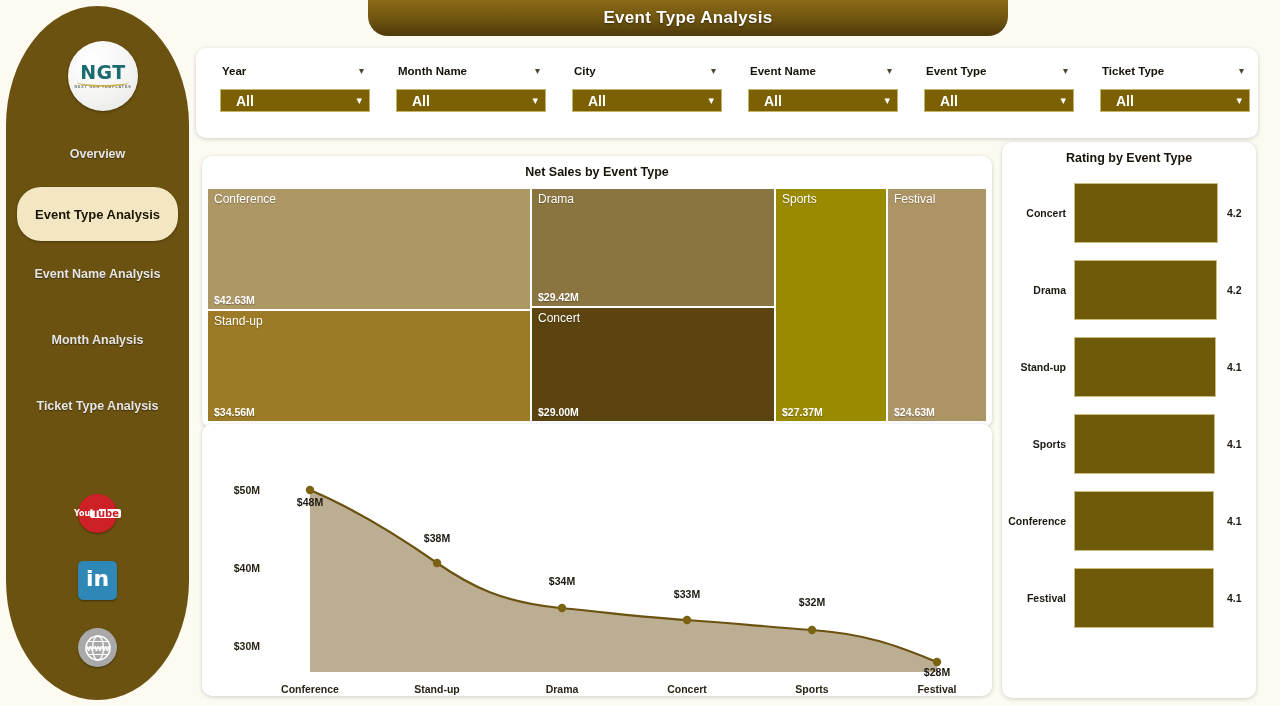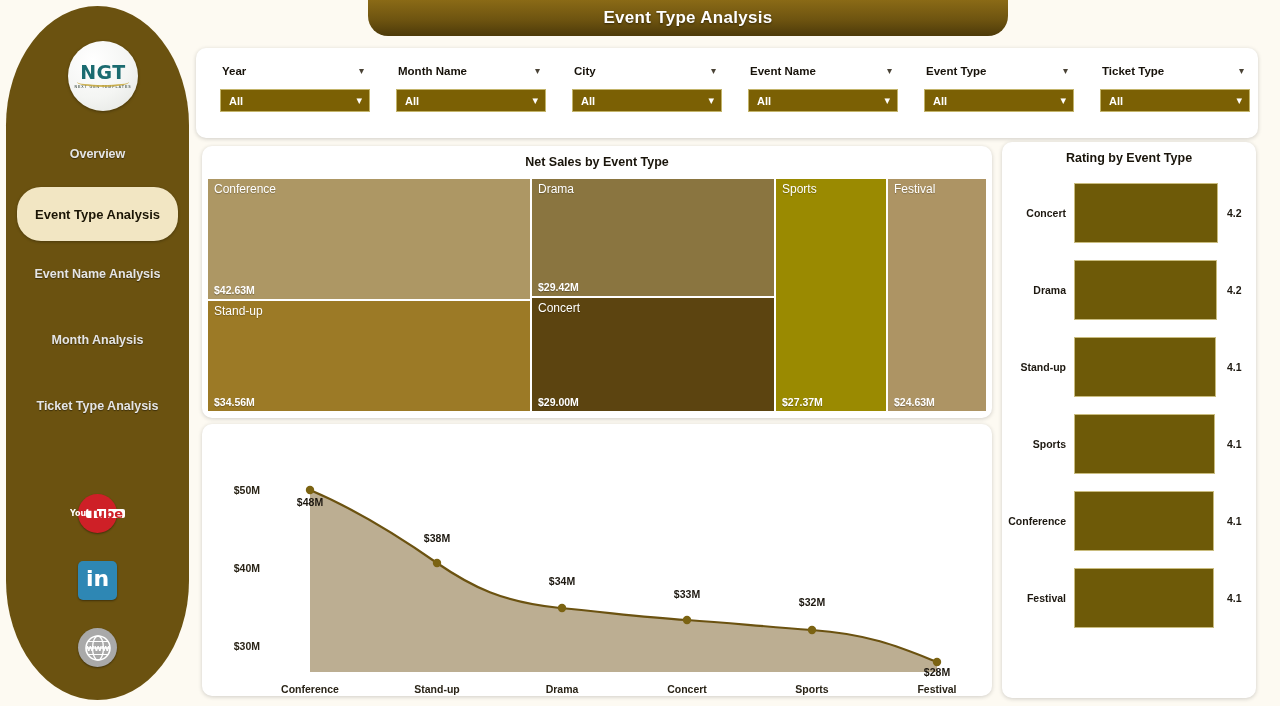--- a/index.html
+++ b/index.html
@@ -65,21 +65,21 @@
     display: flex; flex-direction: column; align-items: center; gap: 28px;
   }
   .soc { width: 39px; height: 39px; display:flex; align-items:center; justify-content:center; cursor:pointer; }
   .soc-yt {
     border-radius: 50%; background: #CE2027;
     color: #fff;
     box-shadow: 0 1px 2px rgba(0,0,0,.4);
   }
   .yt-top { font-size: 8px; font-weight: bold; line-height: 9px; font-family:"DejaVu Sans",sans-serif;}
   .yt-bot {
-    font-size: 13px; font-weight: bold; line-height: 9px;
+    font-size: 10px; font-weight: bold; line-height: 9px;
     background: #fff; color: #CE2027; border-radius: 2px; padding: 0 2px;
     font-family:"DejaVu Sans",sans-serif;
   }
   .soc-li {
     background: #2E87B4; border-radius: 5px;
     color: #fff; font-size: 22px; font-weight: bold;
     font-family: "DejaVu Sans", sans-serif; line-height: 1;
     padding-bottom: 3px;
     box-shadow: 0 1px 2px rgba(0,0,0,.4);
   }
@@ -120,25 +120,25 @@
     padding: 0 6px 0 12px; height: 22px;
   }
   .filter-label { font-size: 11.5px; font-weight: bold; color: #17120a; }
   .chev-sm { color: #4a4336; font-size: 10px; line-height: 1; }
   .filter-box {
     margin: 7px 0 0 10px; width: 150px; height: 23px;
     background: #7B6004; border: 1px solid #C3B46A;
     display: flex; align-items: center; justify-content: space-between;
     padding: 0 7px 0 8px;
   }
-  .filter-value { color: #FFFFFF; font-size: 11px; font-weight: bold; }
+  .filter-value { color: #FFFFFF; font-size: 14px; font-weight: bold; margin-left: 7px; }
   .chev-wt { color: #FFFFFF; font-size: 11px; line-height: 1; }
 
   
-  .treemap-card { left: 202px; top: 146px; width: 790px; height: 272px; }
+  .treemap-card { left: 202px; top: 156px; width: 790px; height: 272px; }
   .treemap { position: absolute; left: 5px; top: 32px; width: 780px; height: 234px; }
   .tile { position: absolute; overflow: hidden; border: 1px solid #FFFFFF; }
   .tile-name {
     position: absolute; left: 6px; top: 3px;
     color: #FFFFFF; font-size: 12px;
     text-shadow: 0 1px 1px rgba(0,0,0,.25);
   }
   .tile-val {
     position: absolute; left: 6px; bottom: 3px;
     color: #FFFFFF; font-size: 10.5px; font-weight: bold;

